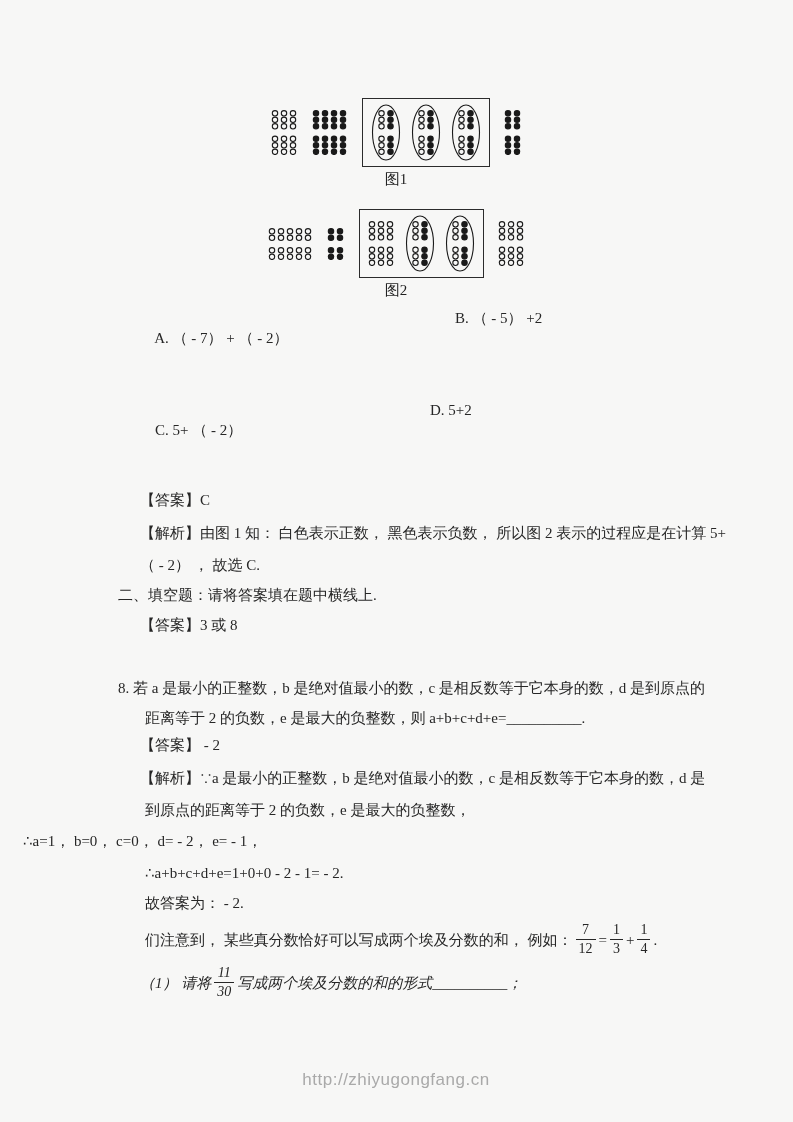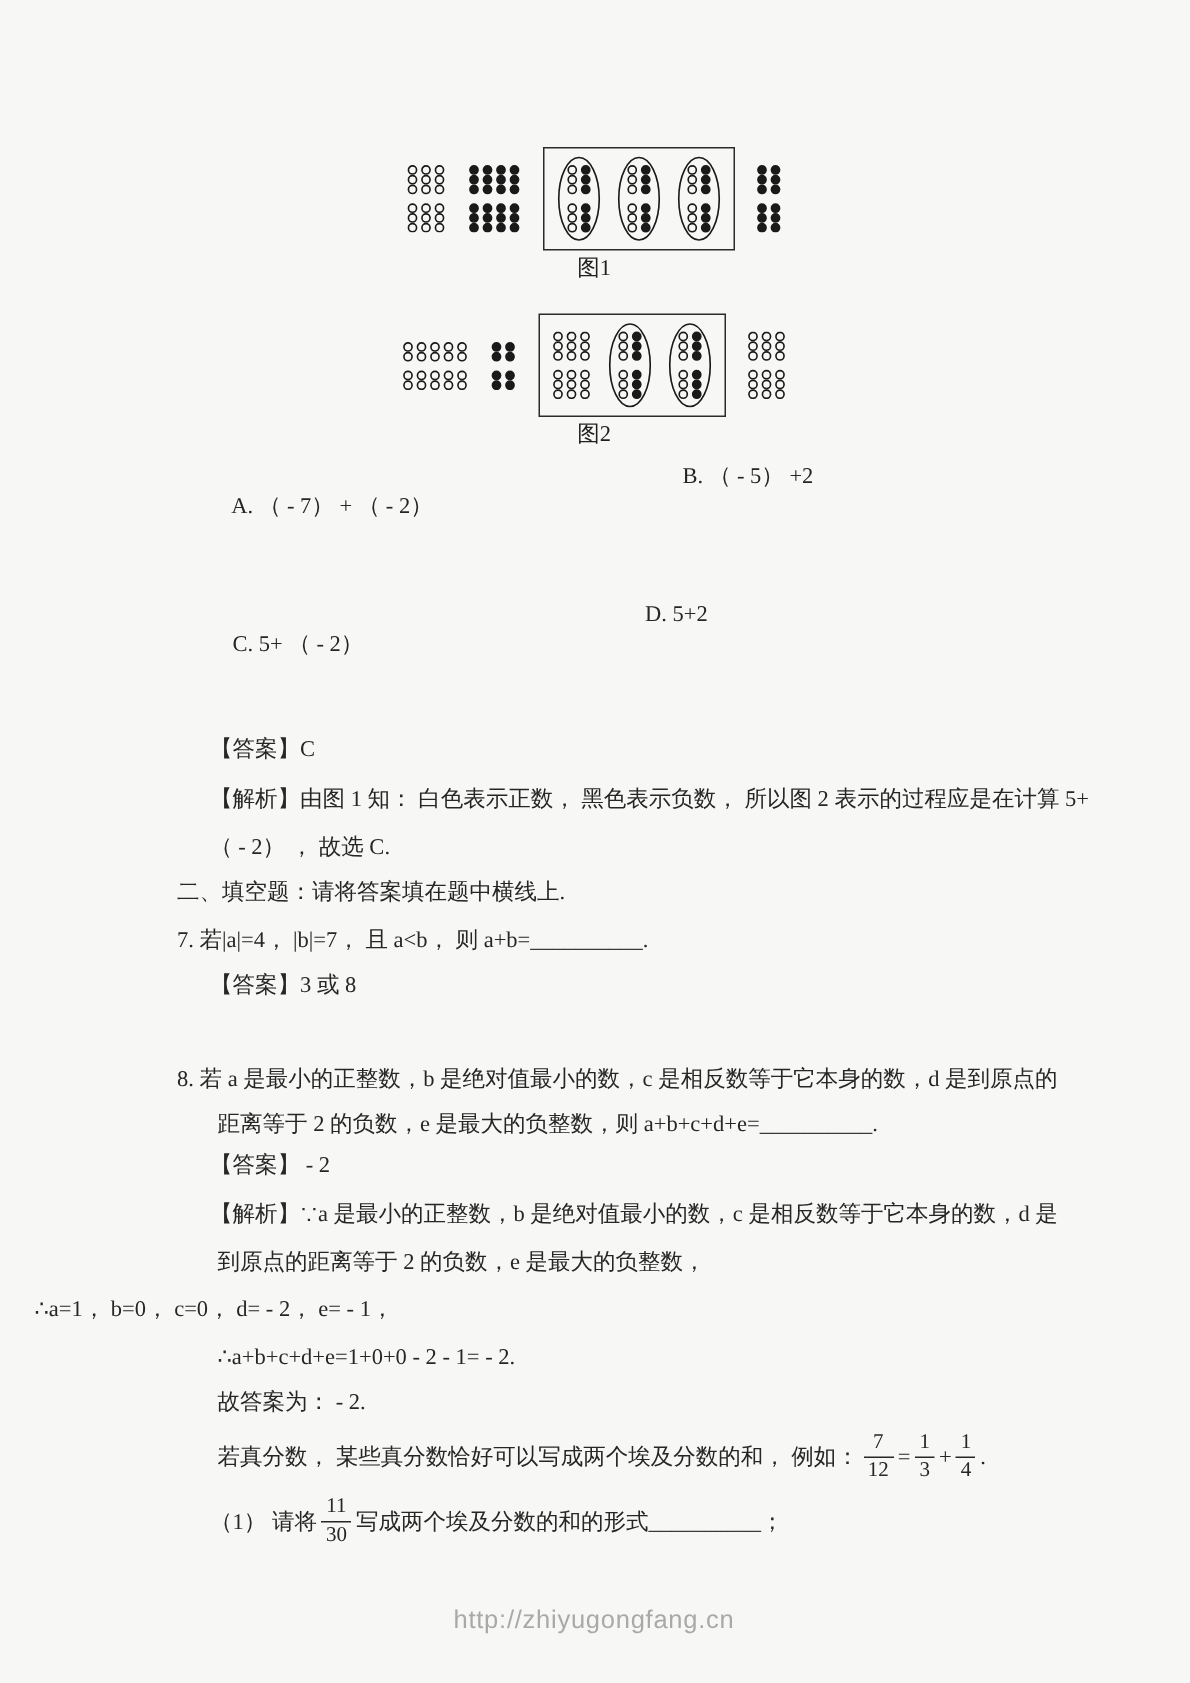--- a/index.html
+++ b/index.html
@@ -19,21 +19,21 @@
   .figure-label{font-size:15px;line-height:20px;margin-top:2px;color:#1f1f1f;}
   .fig2{margin-top:20px;}
   
   .l{font-size:15px;line-height:20px;white-space:pre;color:#262626;}
   .ind-a{margin-left:118px;}
   .ind-b{margin-left:140px;}
   .ind-c{margin-left:145px;}
   .opt-row{position:relative;}
   .opt-right{position:absolute;top:0;}
   .pos-b{left:315px;}
-  .pos-d{left:290px;} .mt6{margin-top:6px;} .mt7{margin-top:7px;} .mt8{margin-top:8px;}
+  .pos-d{left:290px;} .mt6{margin-top:6px;font-style:italic;} .mt7{margin-top:7px;} .mt8{margin-top:8px;}
   .mt10{margin-top:10px;} .mt11{margin-top:11px;margin-left:23px;} .mt12{margin-top:12px;} .mt13{margin-top:13px;}
   .mt43{margin-top:43px;}
   
   .l-flex{display:flex;align-items:center;white-space:pre;font-size:15px;line-height:20px;}
   .frac{display:inline-block;text-align:center;vertical-align:middle;margin:0 3px;font-size:14px;}
   .frac .num{display:block;border-bottom:1px solid #262626;padding:0 3px;line-height:18px;}
   .frac .den{display:block;line-height:18px;padding:0 3px;}
   .var{font-style:italic;}
   
   .watermark{
@@ -303,35 +303,34 @@
     <span>C. 5+ （ - 2）</span>
     <span class="opt-right pos-d">D. 5+2</span>
   </div>
 
   <div class="l ind-b mt10">【答案】C</div>
   <div class="l ind-b mt13">【解析】由图 1 知： 白色表示正数， 黑色表示负数， 所以图 2 表示的过程应是在计算 5+</div>
   <div class="l ind-b mt12">（ - 2） ， 故选 C.</div>
 
   <div class="l ind-a mt10">二、填空题：请将答案填在题中横线上.</div>
 
-  <div class="l ind-a mt12">7. 若|a|=4， |b|=7， 且 a&lt;b， 则 a+b=__________.</div>
   <div class="l ind-b mt10">【答案】3 或 8</div>
 
   <div class="l ind-a mt43">8. 若 a 是最小的正整数，b 是绝对值最小的数，c 是相反数等于它本身的数，d 是到原点的</div>
   <div class="l ind-c mt10">距离等于 2 的负数，e 是最大的负整数，则 a+b+c+d+e=__________.</div>
   <div class="l ind-b mt7">【答案】 - 2</div>
   <div class="l ind-b mt13">【解析】∵a 是最小的正整数，b 是绝对值最小的数，c 是相反数等于它本身的数，d 是</div>
   <div class="l ind-c mt12">到原点的距离等于 2 的负数，e 是最大的负整数，</div>
   <div class="l ind-c mt11">∴a=1， b=0， c=0， d= - 2， e= - 1，</div>
   <div class="l ind-c mt12">∴a+b+c+d+e=1+0+0 - 2 - 1= - 2.</div>
   <div class="l ind-c mt10">故答案为： - 2.</div>
 
 
   <div class="l-flex ind-c mt8">
-    <span>若真分数， 某些真分数恰好可以写成两个埃及分数的和， 例如：</span>
+    <span>们注意到， 某些真分数恰好可以写成两个埃及分数的和， 例如：</span>
     <span class="frac"><span class="num">7</span><span class="den">12</span></span>
     <span>=</span>
     <span class="frac"><span class="num">1</span><span class="den">3</span></span>
     <span>+</span>
     <span class="frac"><span class="num">1</span><span class="den">4</span></span>
     <span>.</span>
   </div>
 
   <div class="l-flex ind-b mt6">
     <span>（1） 请将</span>

